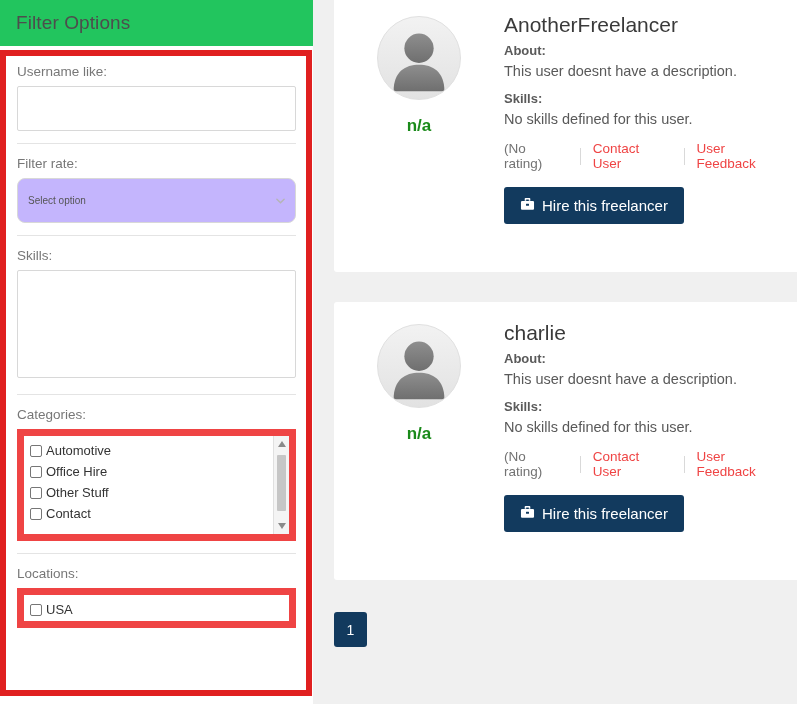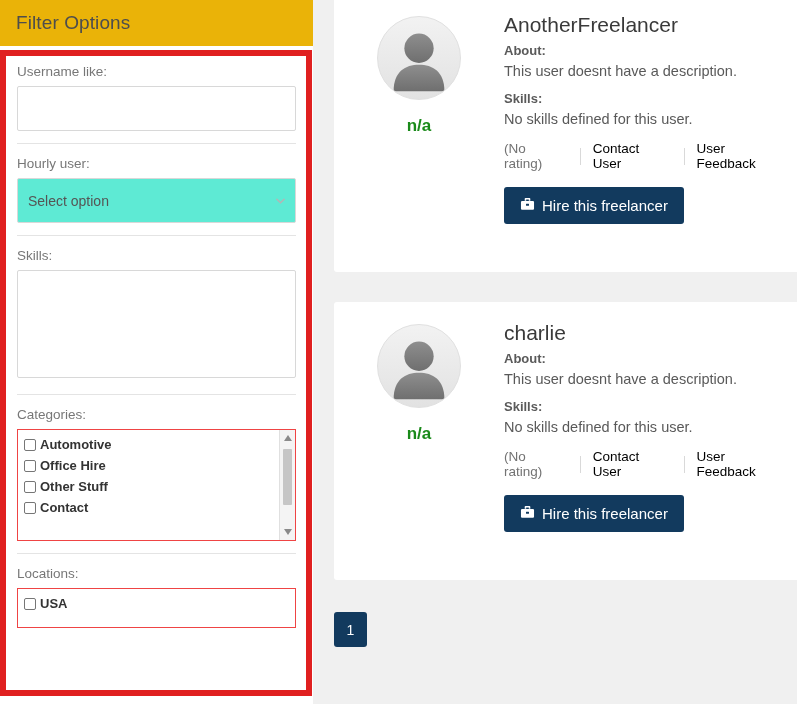--- a/index.html
+++ b/index.html
@@ -15,21 +15,21 @@
   
   .sidebar {
     position: absolute; left: 0; top: 0;
     width: 313px; height: 704px;
     background: #ffffff;
   }
   .sidebar-header {
     height: 46px;
     display: flex; align-items: center;
     padding-left: 16px;
-    background: #eab308;
+    background: #22c55e;
   }
   .sidebar-title {
     font-size: 19px; color: #4d4d4d; font-weight: 400;
     letter-spacing: .1px;
   }
   .filter-body {
     position: absolute; left: 0; top: 50px;
     width: 313px; height: 666px;
     background: #ffffff;
     padding: 14px 17px 0 17px;
@@ -55,48 +55,47 @@
     width: 100%; height: 45px;
     border: 1px solid #d8d8d8; background: #fff;
     border-radius: 2px; outline: none;
     font-family: "Liberation Sans", sans-serif;
     font-size: 14px; color: #444; padding: 0 9px;
   }
 
   .select-wrap { position: relative; width: 100%; }
   .select-box {
     width: 100%; height: 45px;
-    border: 1px solid #d8d8d8; background: #5eead4;
-    border-radius: 2px;
+    border: 1px solid #d8d8d8; background: #c4b5fd;
+    border-radius: 8px;
     display: flex; align-items: center;
     padding: 0 26px 0 10px;
-    font-size: 14px; color: #555;
+    font-size: 10px; color: #555;
   }
   .chev {
     position: absolute; right: 11px; top: 50%;
     transform: translateY(-50%);
     width: 9px; height: 9px;
     color: #b5b5b5; line-height: 0;
   }
   .chev svg { display: block; }
 
   .skills-area {
     width: 100%; height: 108px;
     border: 1px solid #d8d8d8; background: #fff;
     border-radius: 2px; resize: none; outline: none;
     font-family: "Liberation Sans", sans-serif;
     font-size: 13px; color: #444; padding: 6px 8px;
   }
 
   .listbox {
     width: 100%; height: 112px;
-    border: 1px solid #ef4444; background: #fff;
+    border: 7px solid #ef4444; background: #fff;
     position: relative; overflow: hidden;
     display: flex;
-    font-weight: bold;
   }
   .listbox-items {
     flex: 1; padding: 4px 0 0 6px;
     overflow: hidden;
   }
   .listbox-tall { height: 112px; }
   .listbox-short { height: 40px; }
   .opt {
     display: flex; align-items: center;
     height: 21px; font-size: 13px; color: #333;
@@ -178,21 +177,21 @@
     font-size: 14.5px; color: #595959; margin: 0 0 12px 0;
   }
   .meta-row {
     display: flex; align-items: center;
     margin: 14px 0 16px 0;
     font-size: 13.5px;
   }
   .meta-muted { color: #737373; padding-right: 12px; }
   .meta-sep { width: 1px; height: 17px; background: #d9d9d9; }
   .meta-link {
-    color: #000000; text-decoration: none;
+    color: #ef4444; text-decoration: none;
     padding: 0 12px; cursor: pointer;
   }
   .hire-btn {
     display: inline-flex; gap: 7px;
     background: #123a5e; color: #ffffff;
     border: none; border-radius: 3px;
     padding: 10px 16px;
     font-family: "Liberation Sans", sans-serif;
     font-size: 15px; cursor: pointer;
   }
@@ -220,21 +219,21 @@
 
     <div class="filter-body">
 
       <div class="field">
         <label class="field-label">Username like:</label>
         <input class="text-input" type="text" placeholder="" style="">
       </div>
       <div class="divider"></div>
 
       <div class="field">
-        <label class="field-label">Hourly user:</label>
+        <label class="field-label">Filter rate:</label>
         <div class="select-wrap">
           <div class="select-box">Select option</div>
           <span class="chev">
             <svg width="9" height="9" viewBox="0 0 10 10">
                 <path d="M1 3 L5 7 L9 3" stroke="#b5b5b5" stroke-width="1.6" fill="none" stroke-linecap="round"></path>
               </svg>
           </span>
         </div>
       </div>
       <div class="divider"></div>

